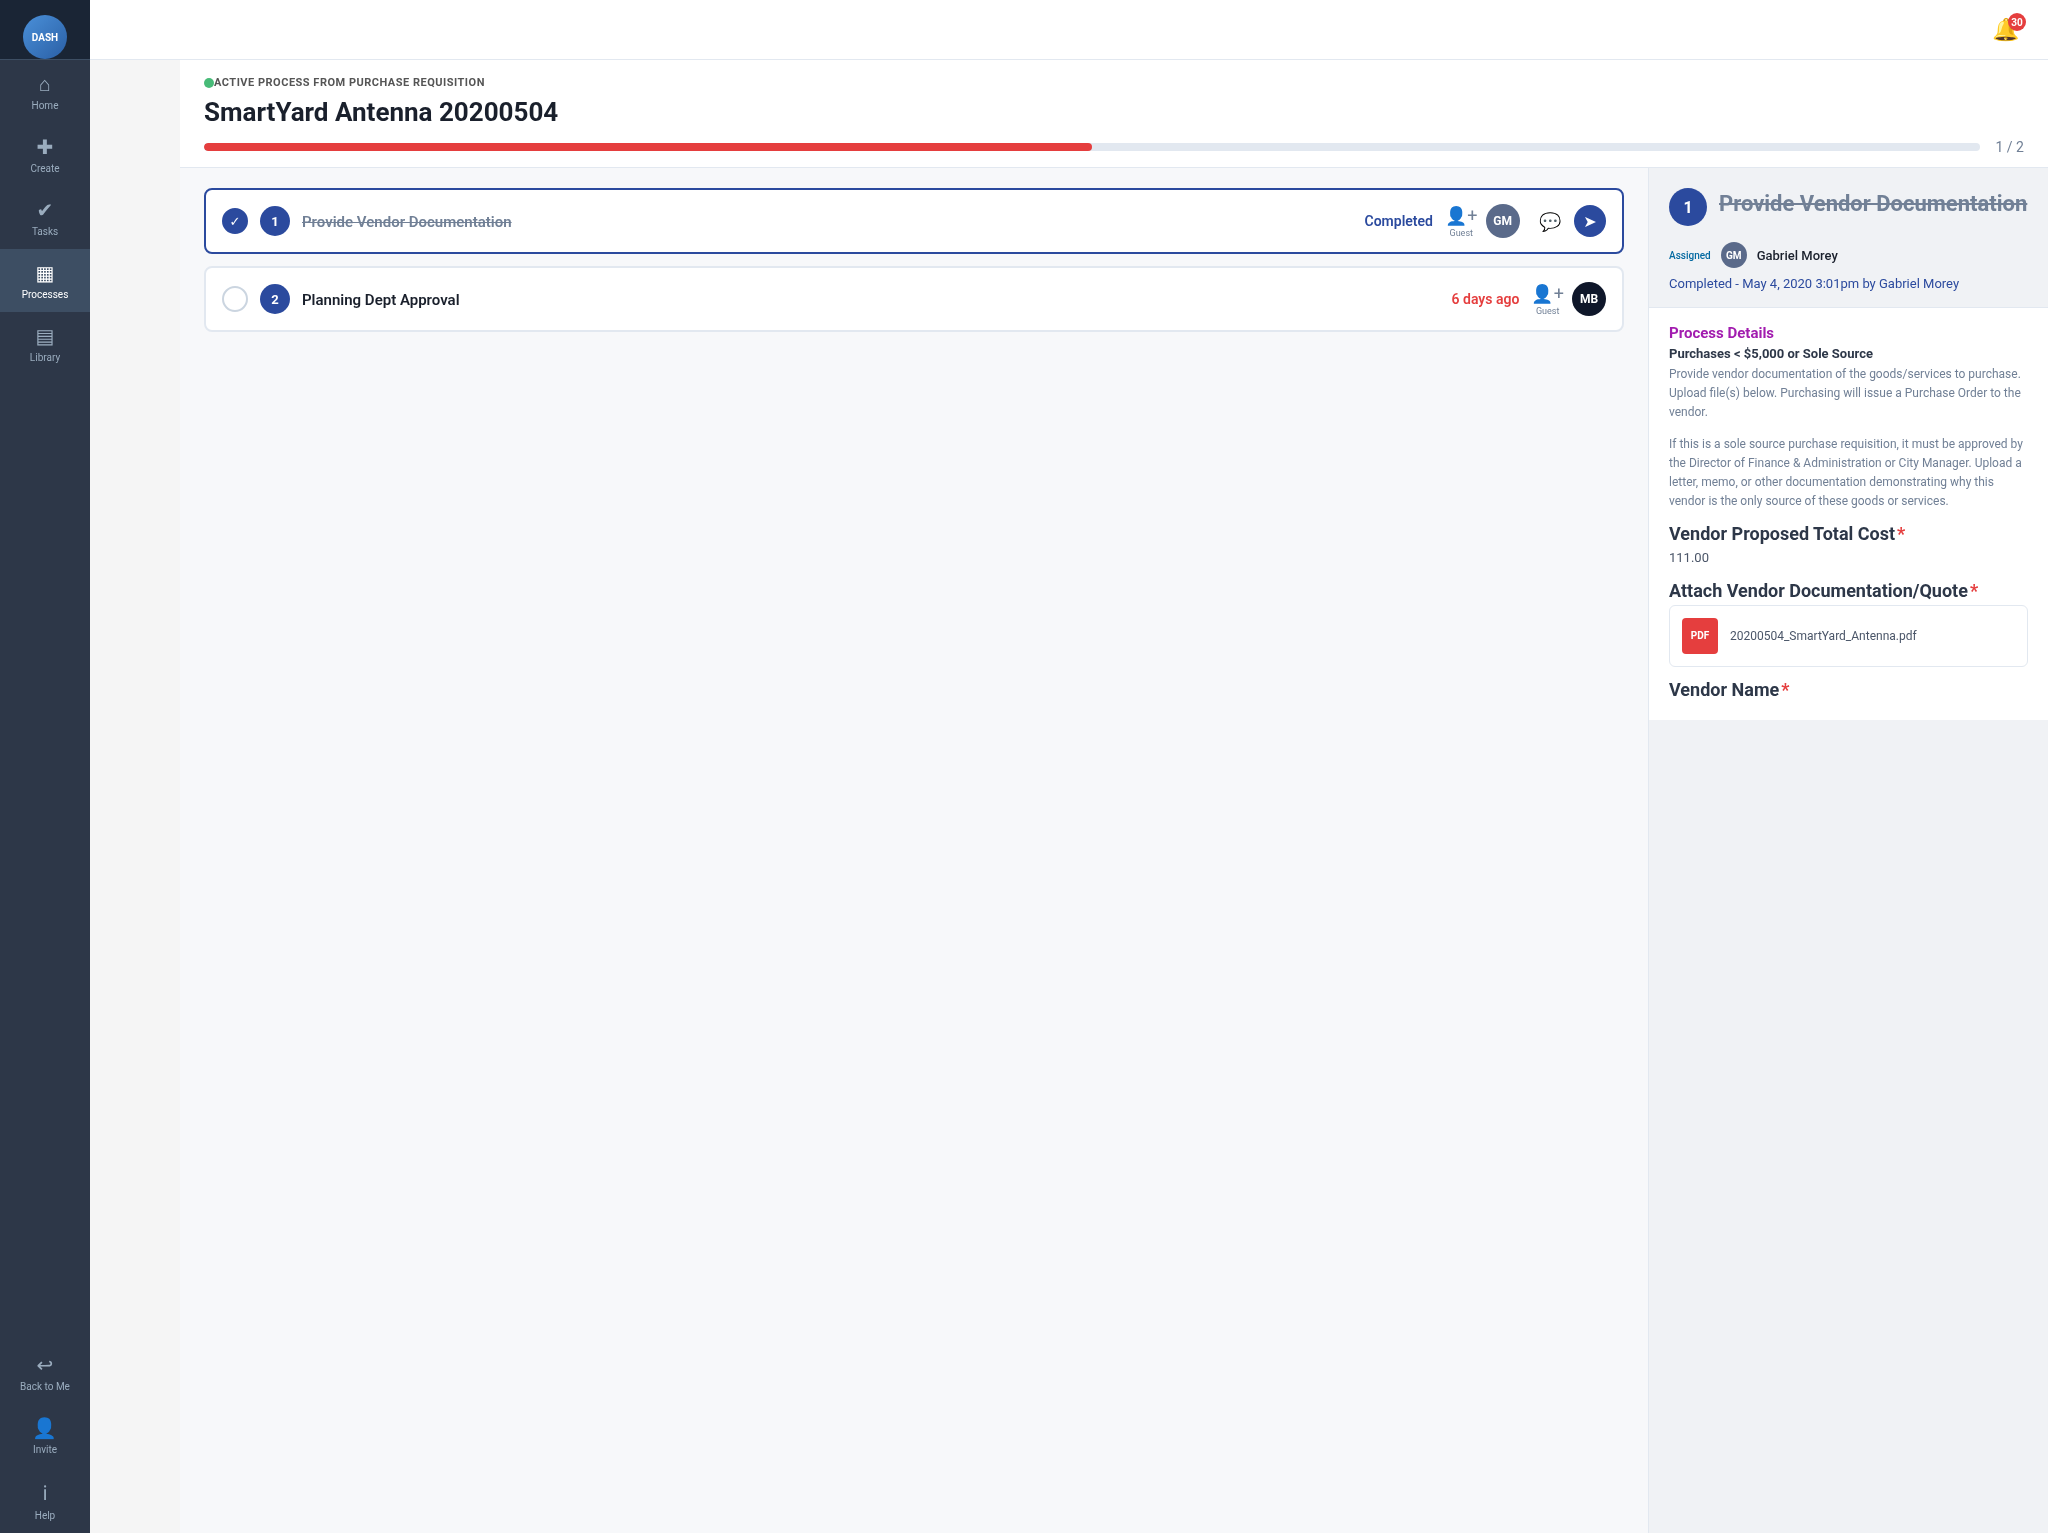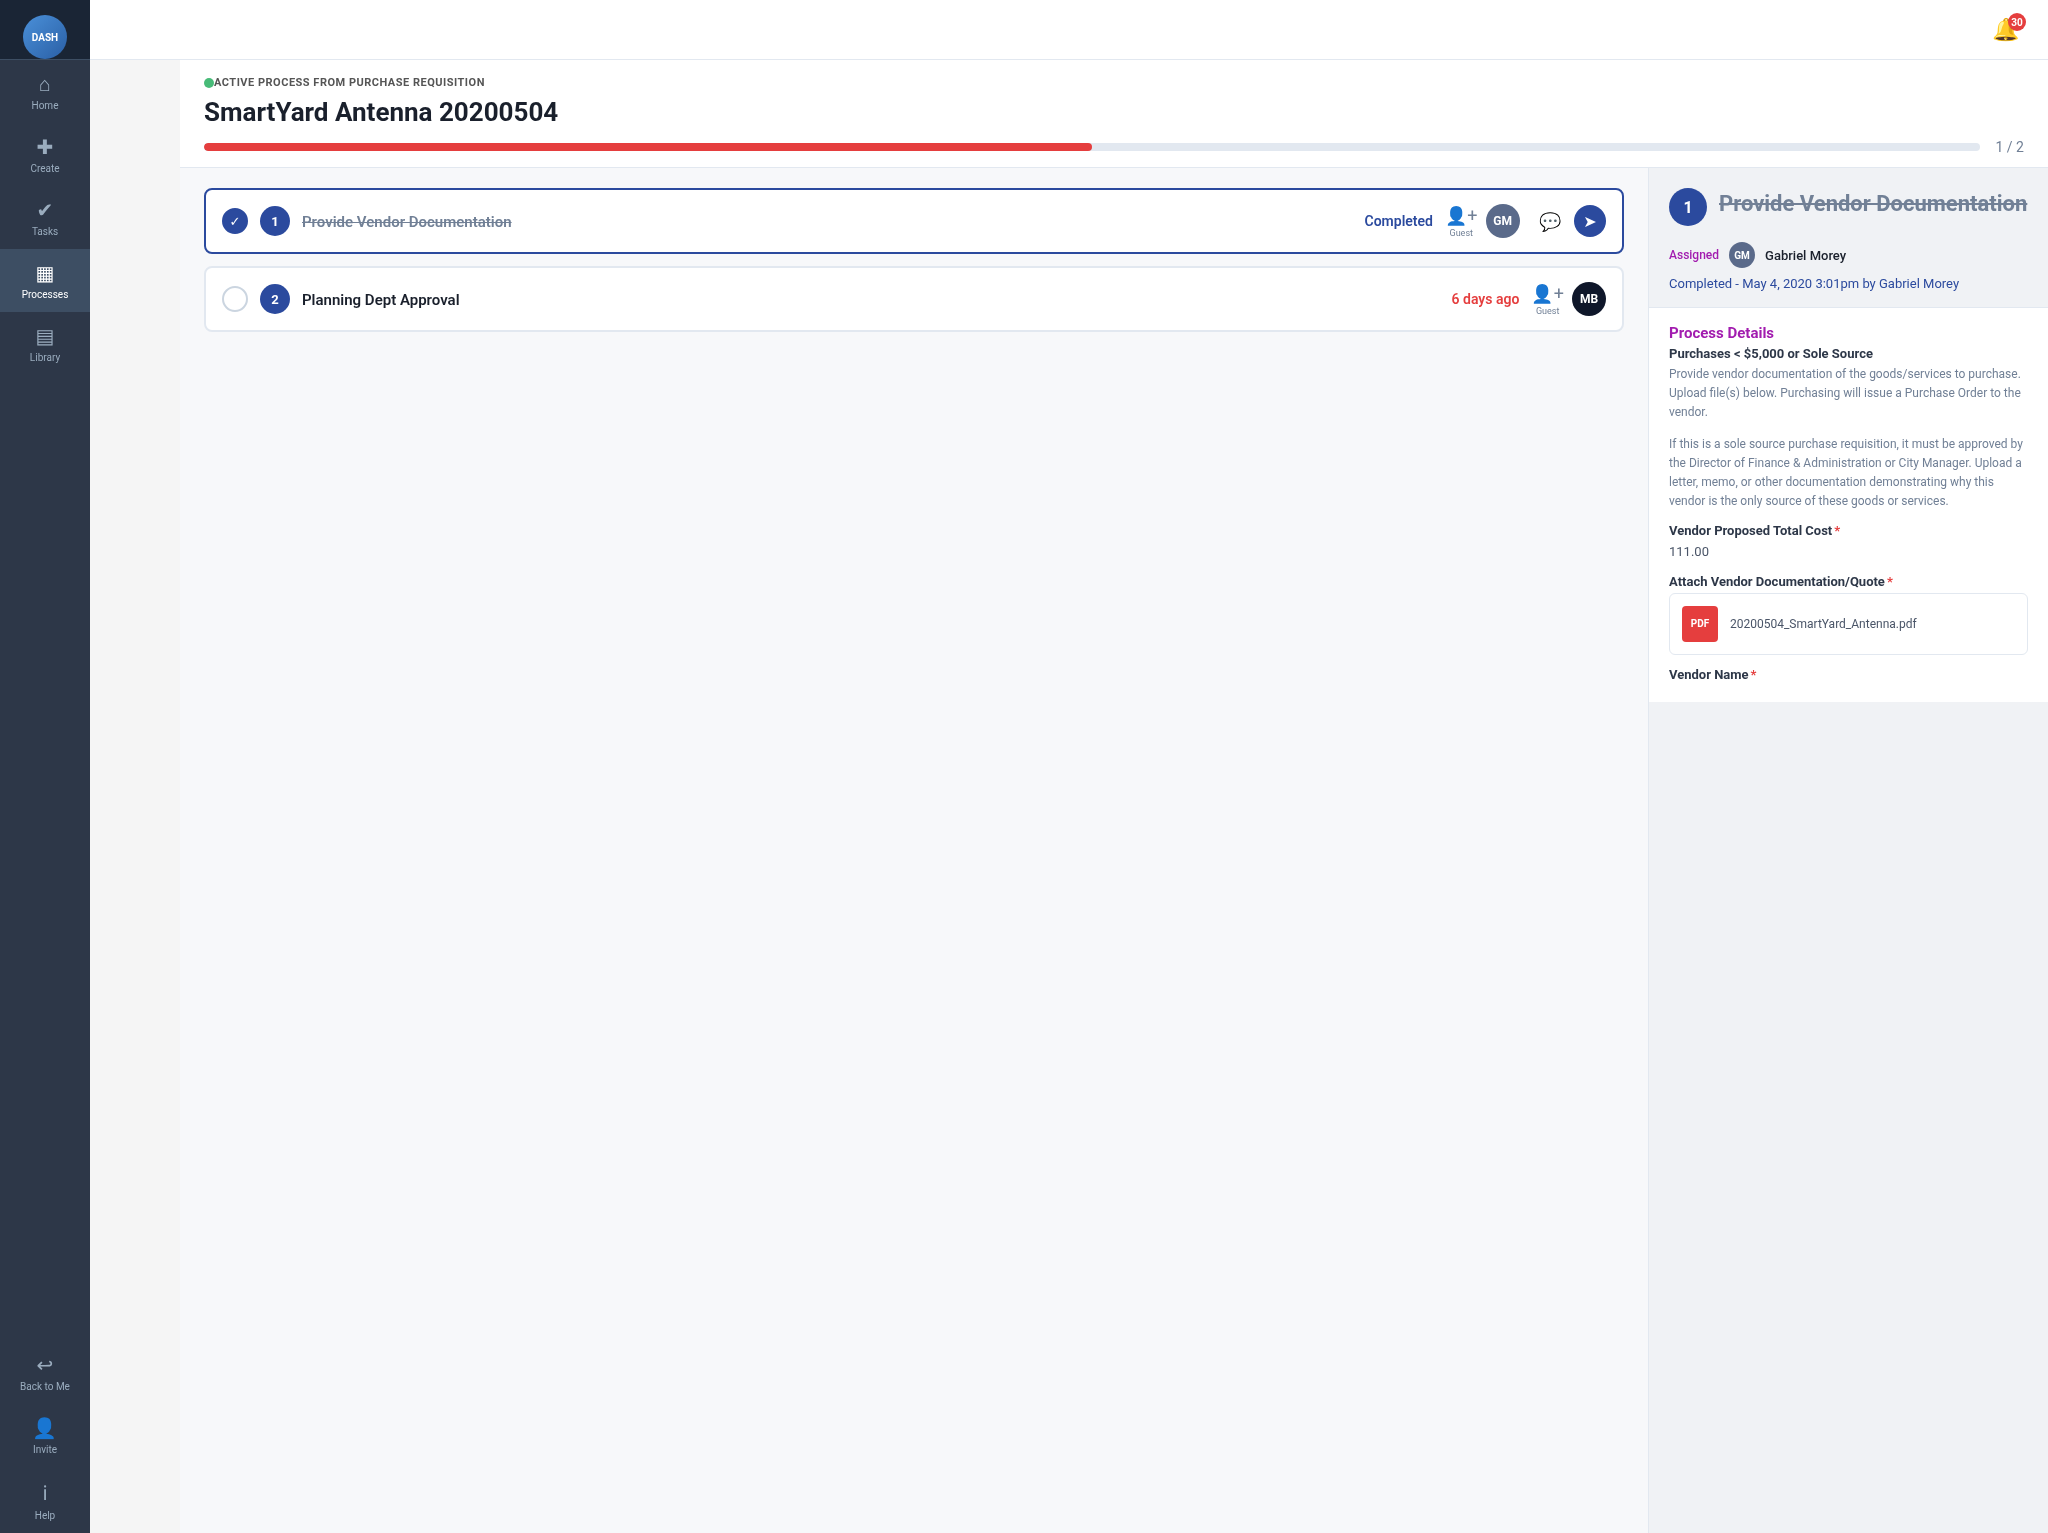--- a/index.html
+++ b/index.html
@@ -283,21 +283,21 @@
       text-decoration: line-through;
       color: #718096;
       margin-bottom: 16px;
     }
     .assigned-row {
       display: flex;
       align-items: center;
       gap: 10px;
       margin-bottom: 8px;
     }
-    .assigned-label { font-size: 12px; color: #a21caf; font-weight: 500; }
+    .assigned-label { font-size: 10px; color: #0369a1; font-weight: 500; }
     .assigned-name { font-size: 13px; color: #1a202c; font-weight: 500; }
     .completed-text {
       font-size: 13px;
       color: #2b4a9e;
       font-weight: 400;
       margin-bottom: 16px;
     }
     .process-details-section {
       background: #fff;
       border-top: 1px solid #e2e8f0;
@@ -337,21 +337,21 @@
       background: #e53e3e;
       border-radius: 4px;
       display: flex; align-items: center; justify-content: center;
       color: #fff;
       font-size: 10px;
       font-weight: 700;
       flex-shrink: 0;
     }
     .file-name { font-size: 12px; color: #4a5568; word-break: break-all; }
     .subsection-label {
-      font-size: 13px;
+      font-size: 18px;
       font-weight: 700;
       color: #2d3748;
       margin-bottom: 4px;
       display: flex; align-items: center; gap: 2px;
     }
     .description-text {
       font-size: 12px;
       color: #718096;
       line-height: 1.6;
       margin-bottom: 12px;

